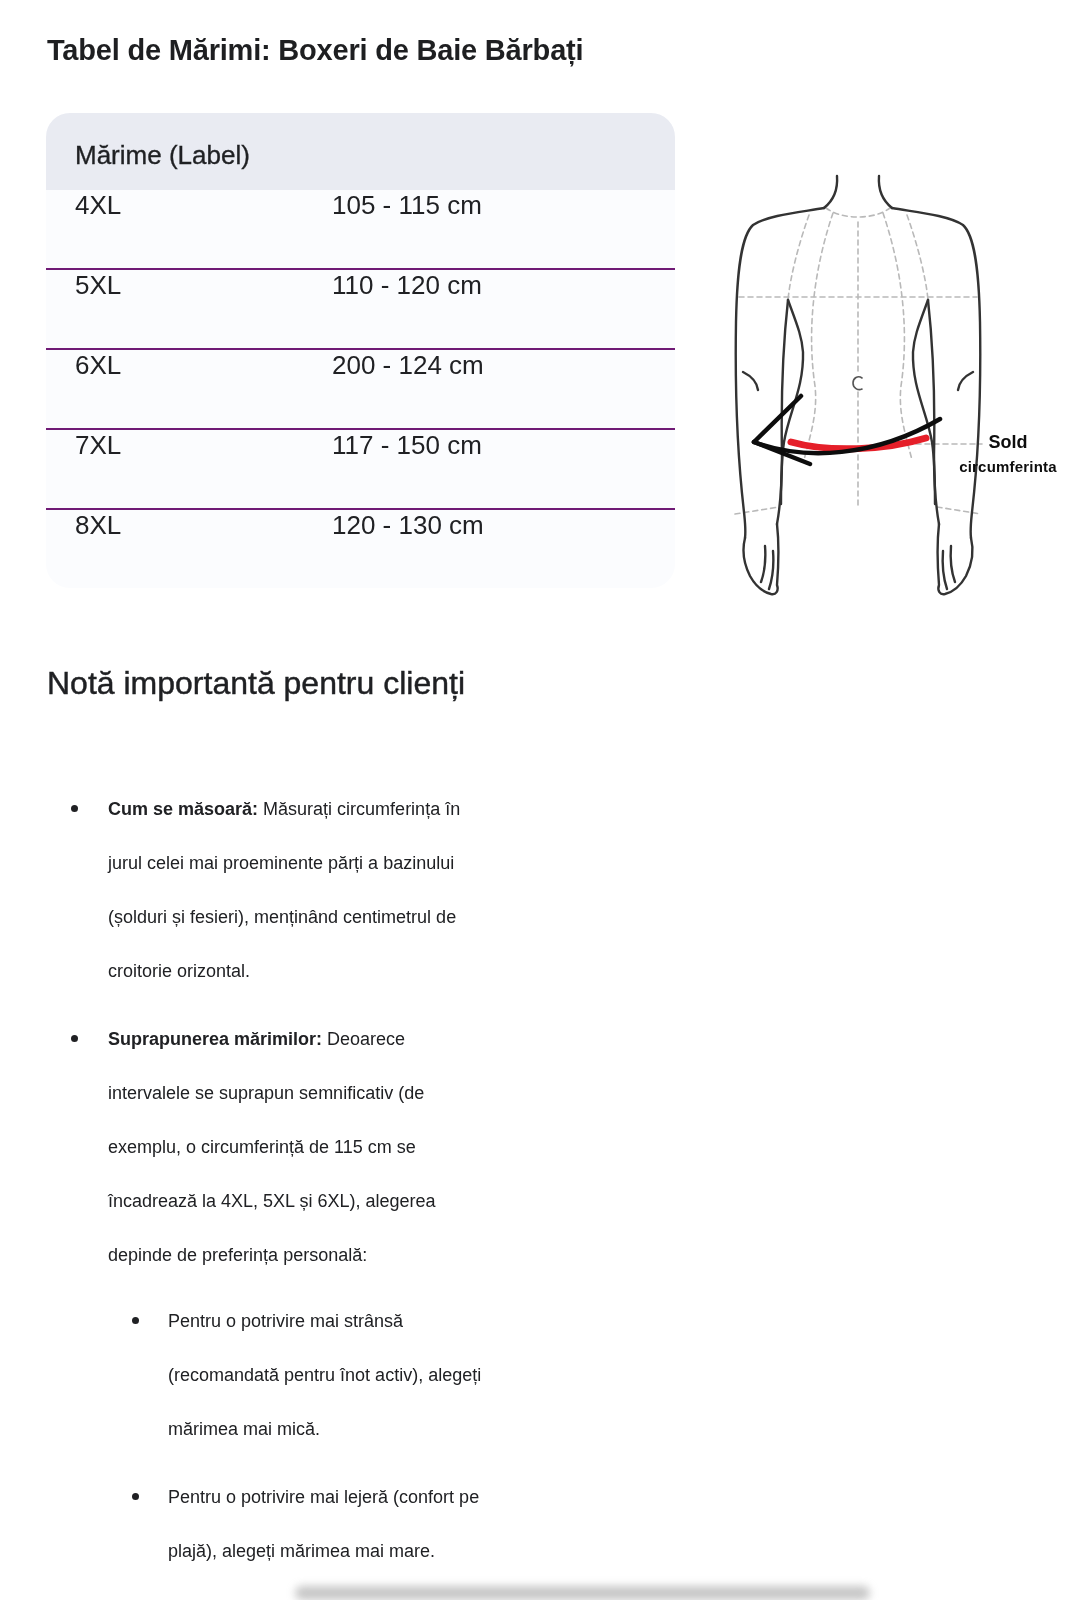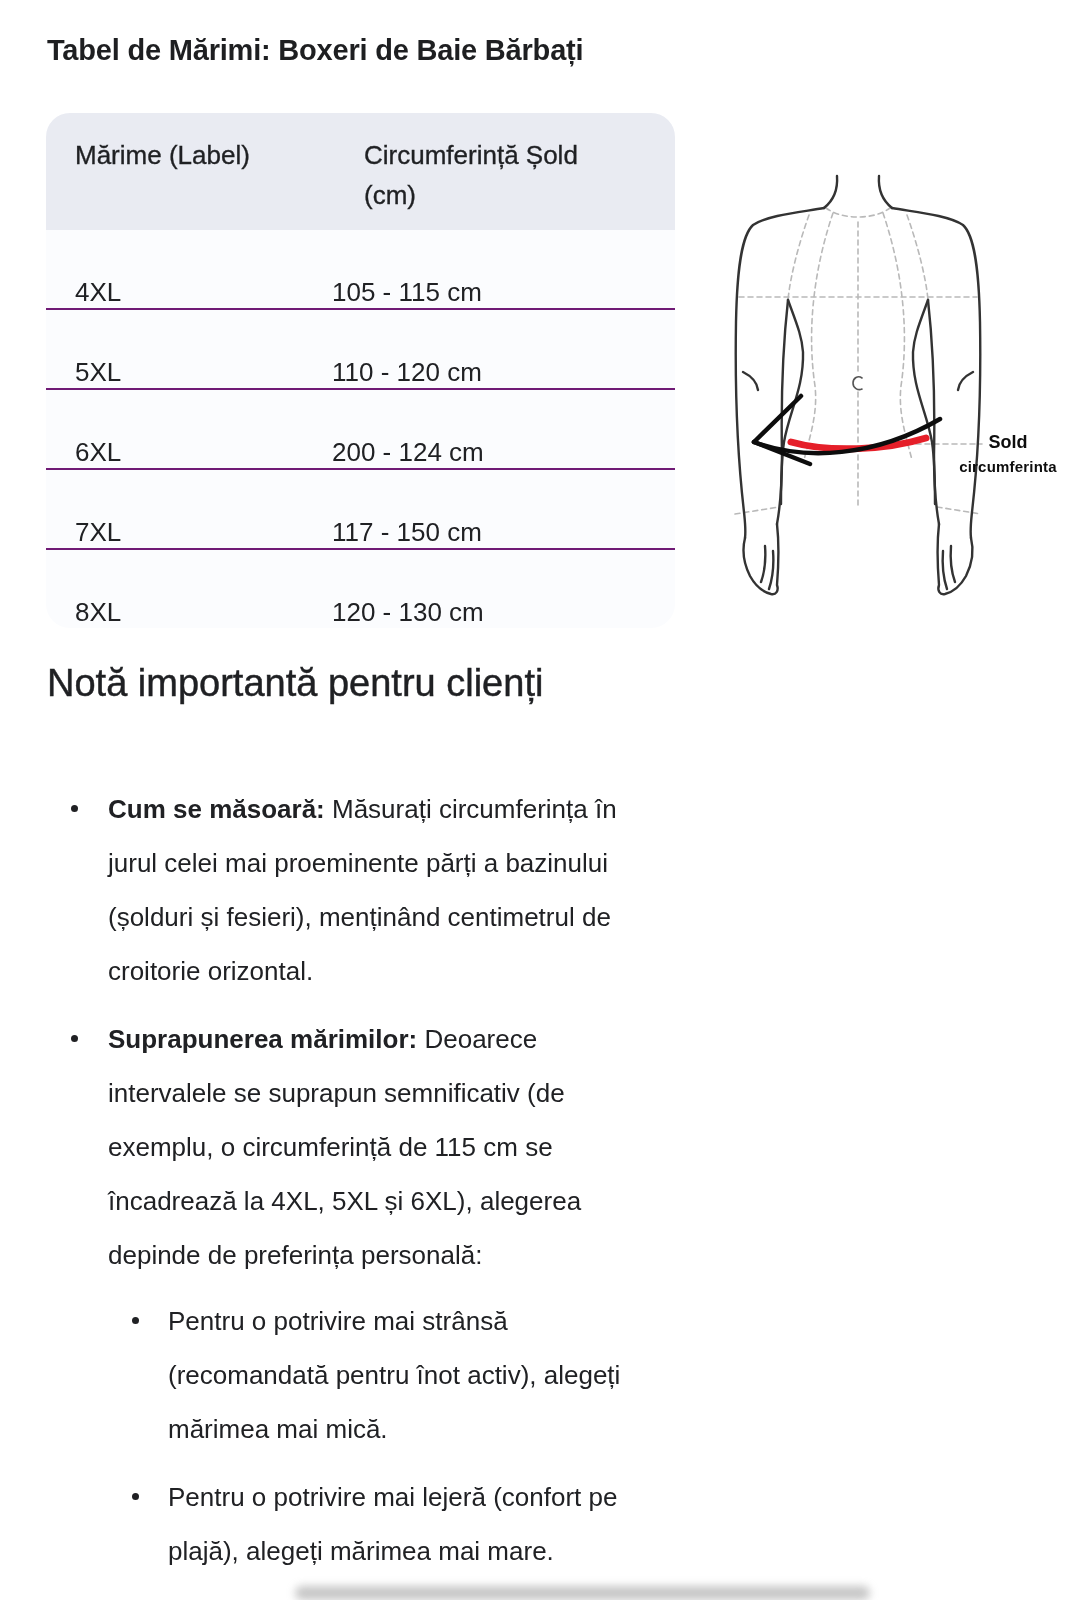--- a/index.html
+++ b/index.html
@@ -26,46 +26,46 @@
     background:#e9ebf2;display:flex;align-items:flex-start;
     padding:22px 0 15px 0;
     gap:32px;
   }
   .cell-1{flex:none;width:257px;padding-left:29px;box-sizing:content-box;}
   .cell-2{flex:none;width:270px;}
   .th{
     font-size:26px;line-height:40px;color:#1f2023;
     -webkit-text-stroke:0.35px #1f2023;
   }
-  .tr{display:flex;align-items:flex-end;height:78px;font-size:26px;color:#202124;}
+  .tr{display:flex;align-items:flex-start;height:78px;font-size:26px;color:#202124;}
   .tbody .tr + .tr{border-top:2px solid #701a75;}
 
   
   .diagram{left:690px;top:150px;width:376px;height:480px;}
   .diagram svg{display:block;}
   .outline path{fill:none;stroke:#333333;stroke-width:2.4;stroke-linecap:round;}
   .guides path{fill:none;stroke:#b9b9b9;stroke-width:1.6;stroke-dasharray:5 4;stroke-linecap:round;}
   .navel{fill:none;stroke:#555555;stroke-width:1.6;stroke-linecap:round;}
   .band{fill:none;stroke-width:7;stroke-linecap:round;}
   .marker path{fill:none;stroke:#0d0d0d;stroke-width:4.5;stroke-linecap:round;}
   .diagram-label{
     left:948px;top:430px;width:120px;text-align:center;
     font-weight:700;color:#0d0d0d;
   }
   .diagram-label .l1{font-size:18px;line-height:24px;}
   .diagram-label .l2{font-size:15px;line-height:26px;letter-spacing:0.2px;}
 
   
   .notes{left:47px;top:663px;width:762px;}
   .notes-heading{
-    margin:0;font-size:38px;font-weight:400;line-height:40px;color:#1f2023;
+    margin:0;font-size:32px;font-weight:400;line-height:40px;color:#1f2023;
     -webkit-text-stroke:0.45px #1f2023;
   }
   ul.bullets{list-style:none;margin:79px 0 0 0;padding:0;}
-  ul.bullets li{position:relative;padding-left:61px;font-size:26px;line-height:54px;}
+  ul.bullets li{position:relative;padding-left:61px;font-size:18px;line-height:54px;}
   ul.bullets > li + li{margin-top:14px;}
   .note-text{margin:0;white-space:pre-line;}
   .note-text b{font-weight:700;}
   .dot{
     position:absolute;left:24px;top:23px;width:7px;height:7px;border-radius:50%;
     background:#202124;
   }
   ul.sub-bullets{list-style:none;margin:12px 0 0 0;padding:0;}
   ul.sub-bullets li{padding-left:60px;}
   ul.sub-bullets li + li{margin-top:14px;}
@@ -78,21 +78,20 @@
   }
 </style>
 </head>
 <body>
 
 <h1 class="abs page-title">Tabel de Mărimi: Boxeri de Baie Bărbați</h1>
 
 <section class="abs size-table">
   <div class="thead">
     <div class="th cell-1">Mărime (Label)</div>
-    <div class="th cell-2">Circumferință Șold (cm)</div>
   </div>
   <div class="tbody">
     <div class="tr">
       <div class="td cell-1">4XL</div>
       <div class="td cell-2">105 - 115 cm</div>
     </div>
     <div class="tr">
       <div class="td cell-1">5XL</div>
       <div class="td cell-2">110 - 120 cm</div>
     </div>

